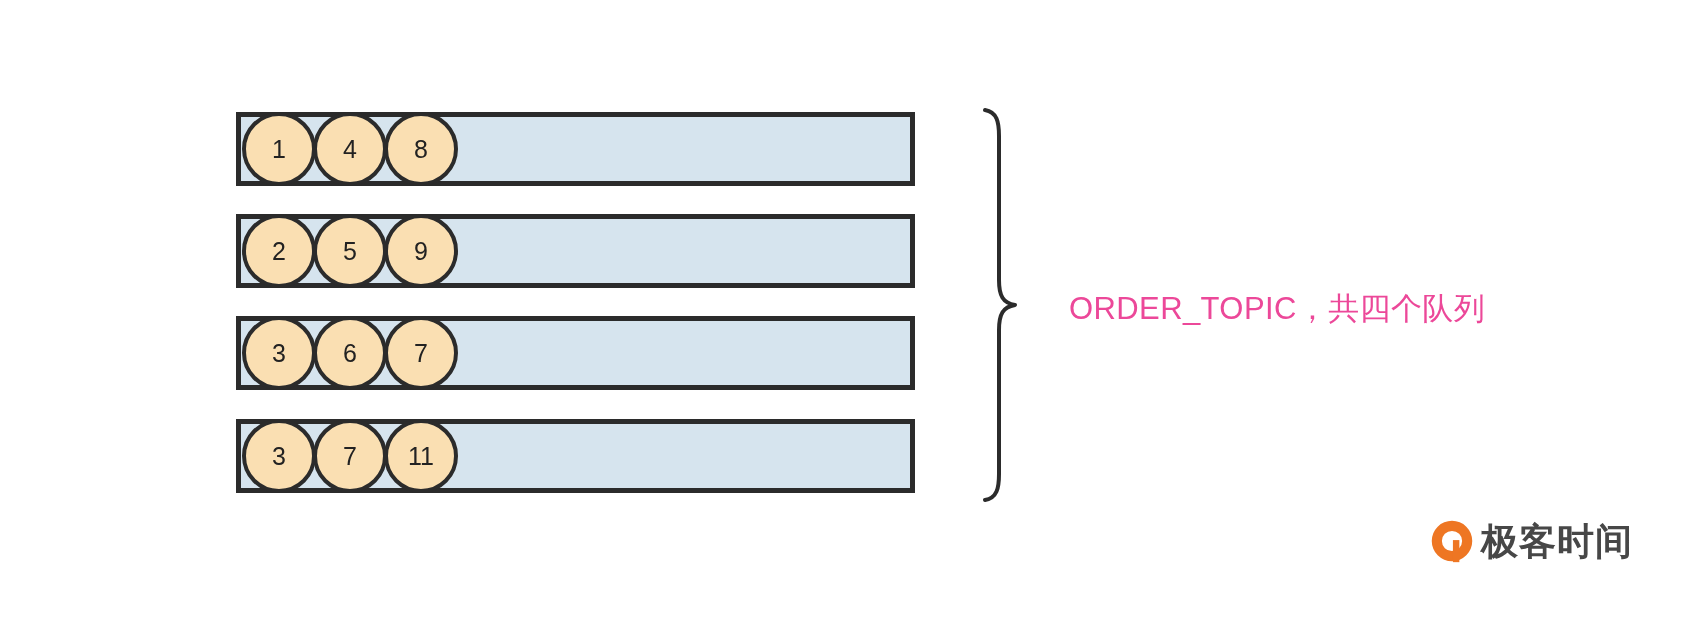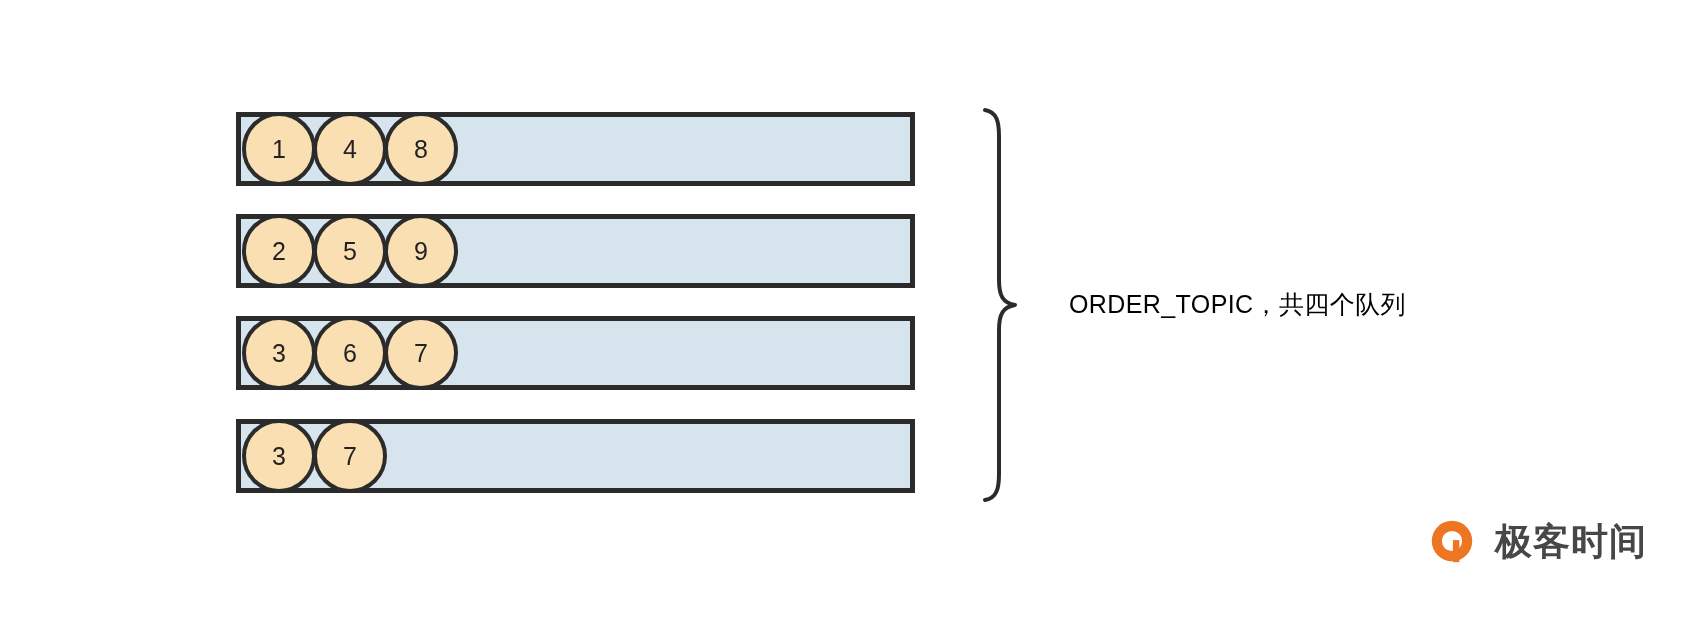--- a/index.html
+++ b/index.html
@@ -75,34 +75,34 @@
     top: 100px;
     width: 60px;
     height: 410px;
   }
 
   
   #annotation-label {
     position: absolute;
     left: 1069px;
     top: 288px;
-    font-size: 25px;
-    color: #000000;
+    font-size: 31px;
+    color: #ec4899;
     white-space: nowrap;
     letter-spacing: 0.4px;
   }
 
   
   #brand-logo {
     position: absolute;
     left: 1429px;
     top: 518px;
     display: flex;
     align-items: center;
-    gap: 20px;
+    gap: 6px;
   }
   #brand-mark {
     width: 46px;
     height: 46px;
     flex: 0 0 auto;
   }
   #brand-wordmark {
     font-size: 37px;
     color: #474747;
     font-weight: bold;
@@ -136,20 +136,21 @@
       <div class="msg-circle">3</div>
       <div class="msg-circle">6</div>
       <div class="msg-circle">7</div>
     </div>
   </div>
 
   <div class="queue-row r4">
     <div class="msg-list">
       <div class="msg-circle">3</div>
       <div class="msg-circle">7</div>
+      <div class="msg-circle">11</div>
     </div>
   </div>
 
   <div id="brace-group">
     <svg width="60" height="410" viewBox="0 0 60 410" xmlns="http://www.w3.org/2000/svg">
       <path d="M 10 10
                C 22 12, 24 22, 24 36
                L 24 180
                C 24 196, 28 203, 40 205
                C 28 207, 24 214, 24 230

